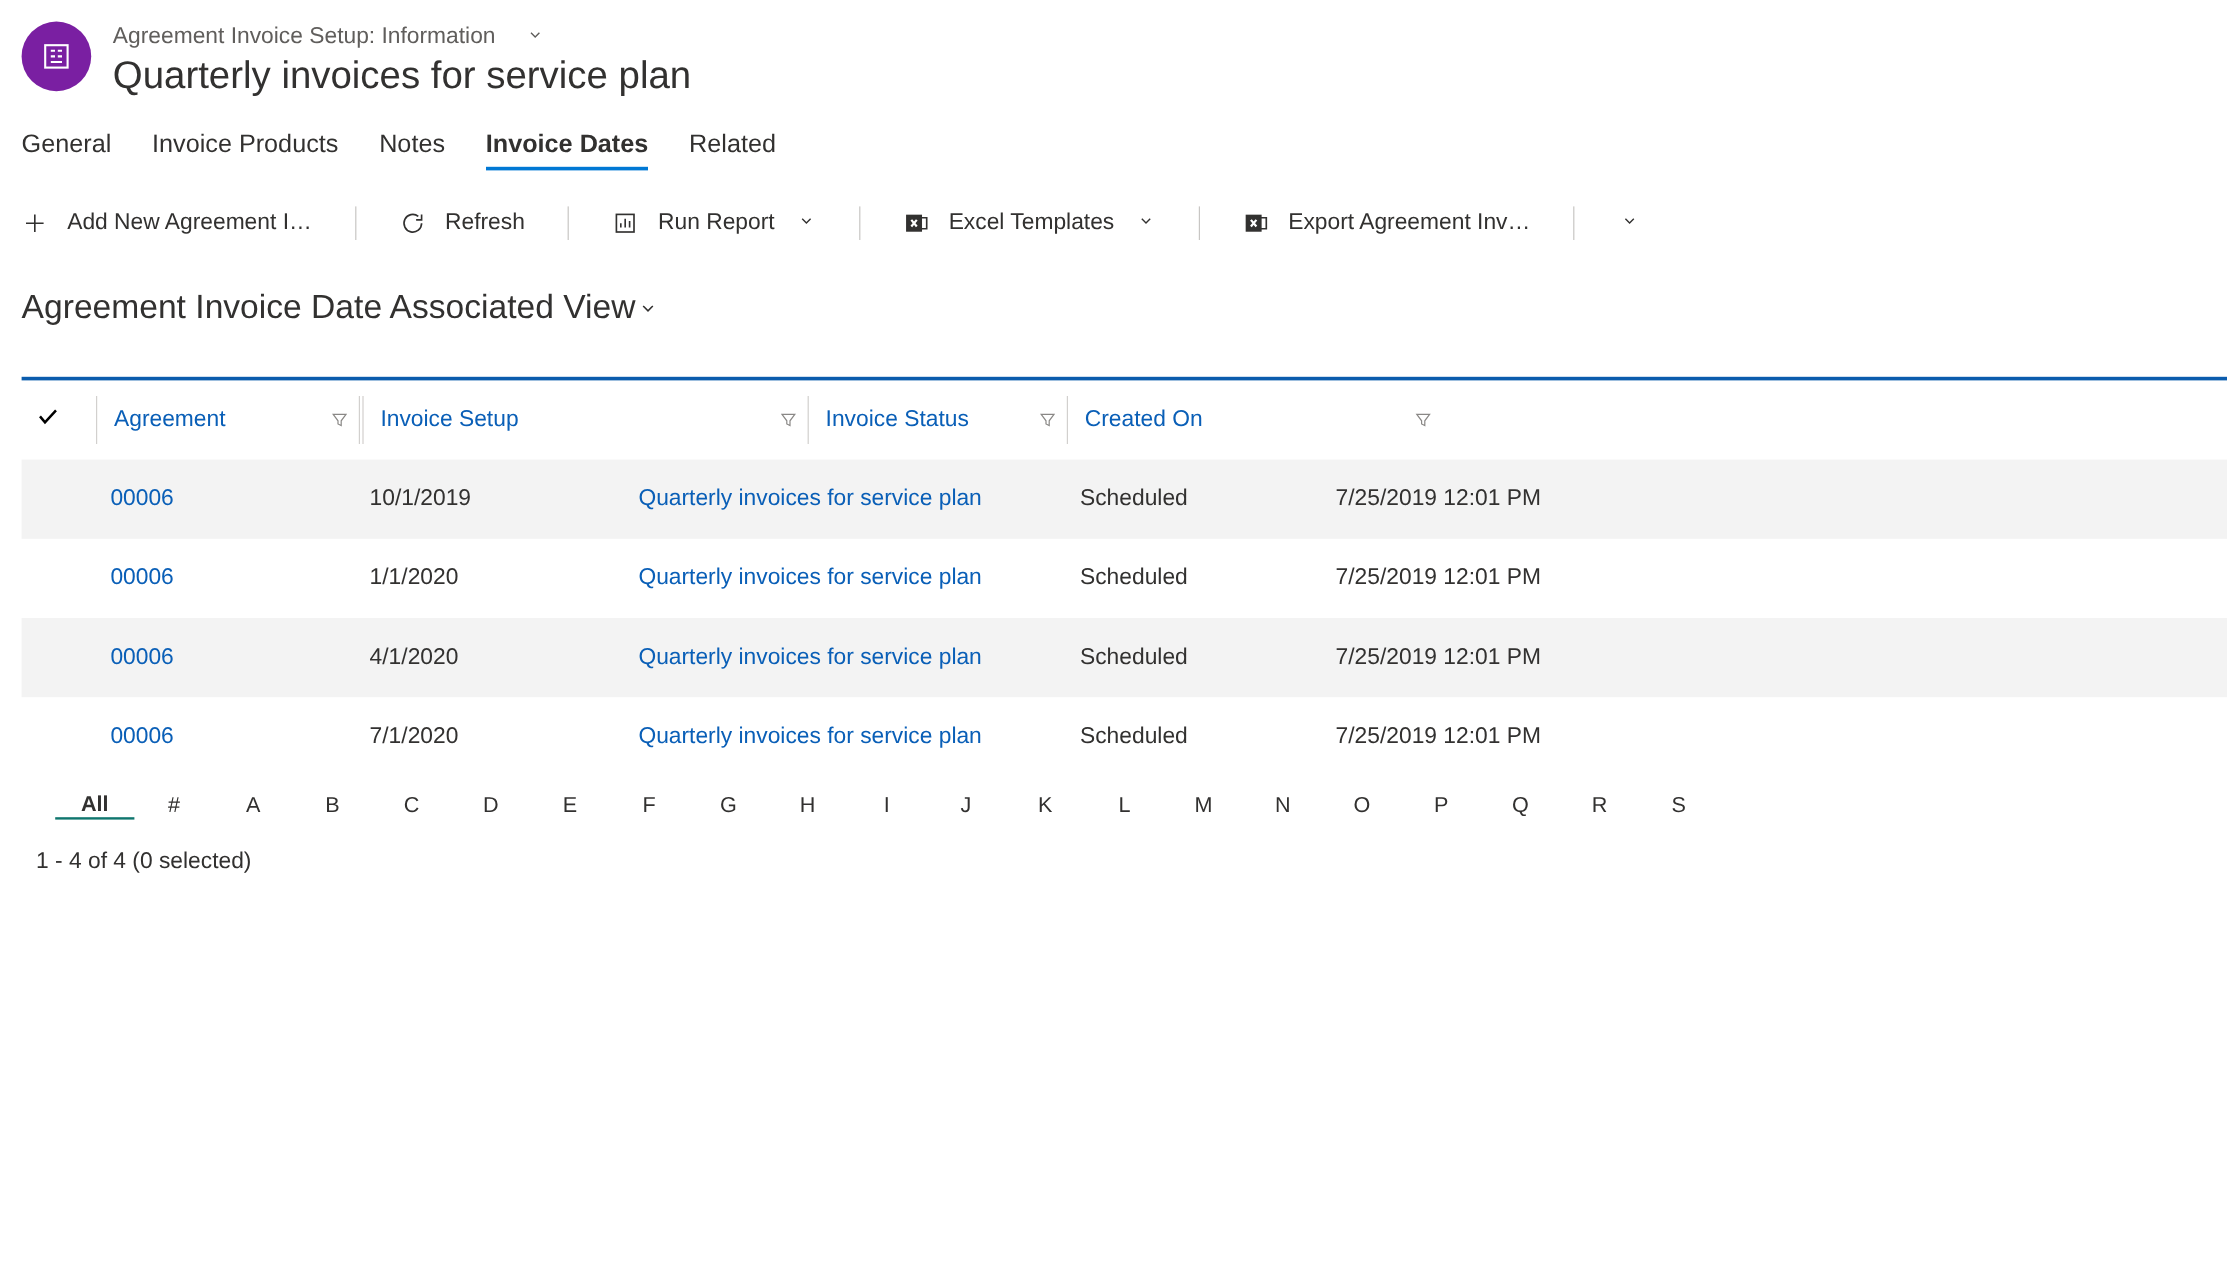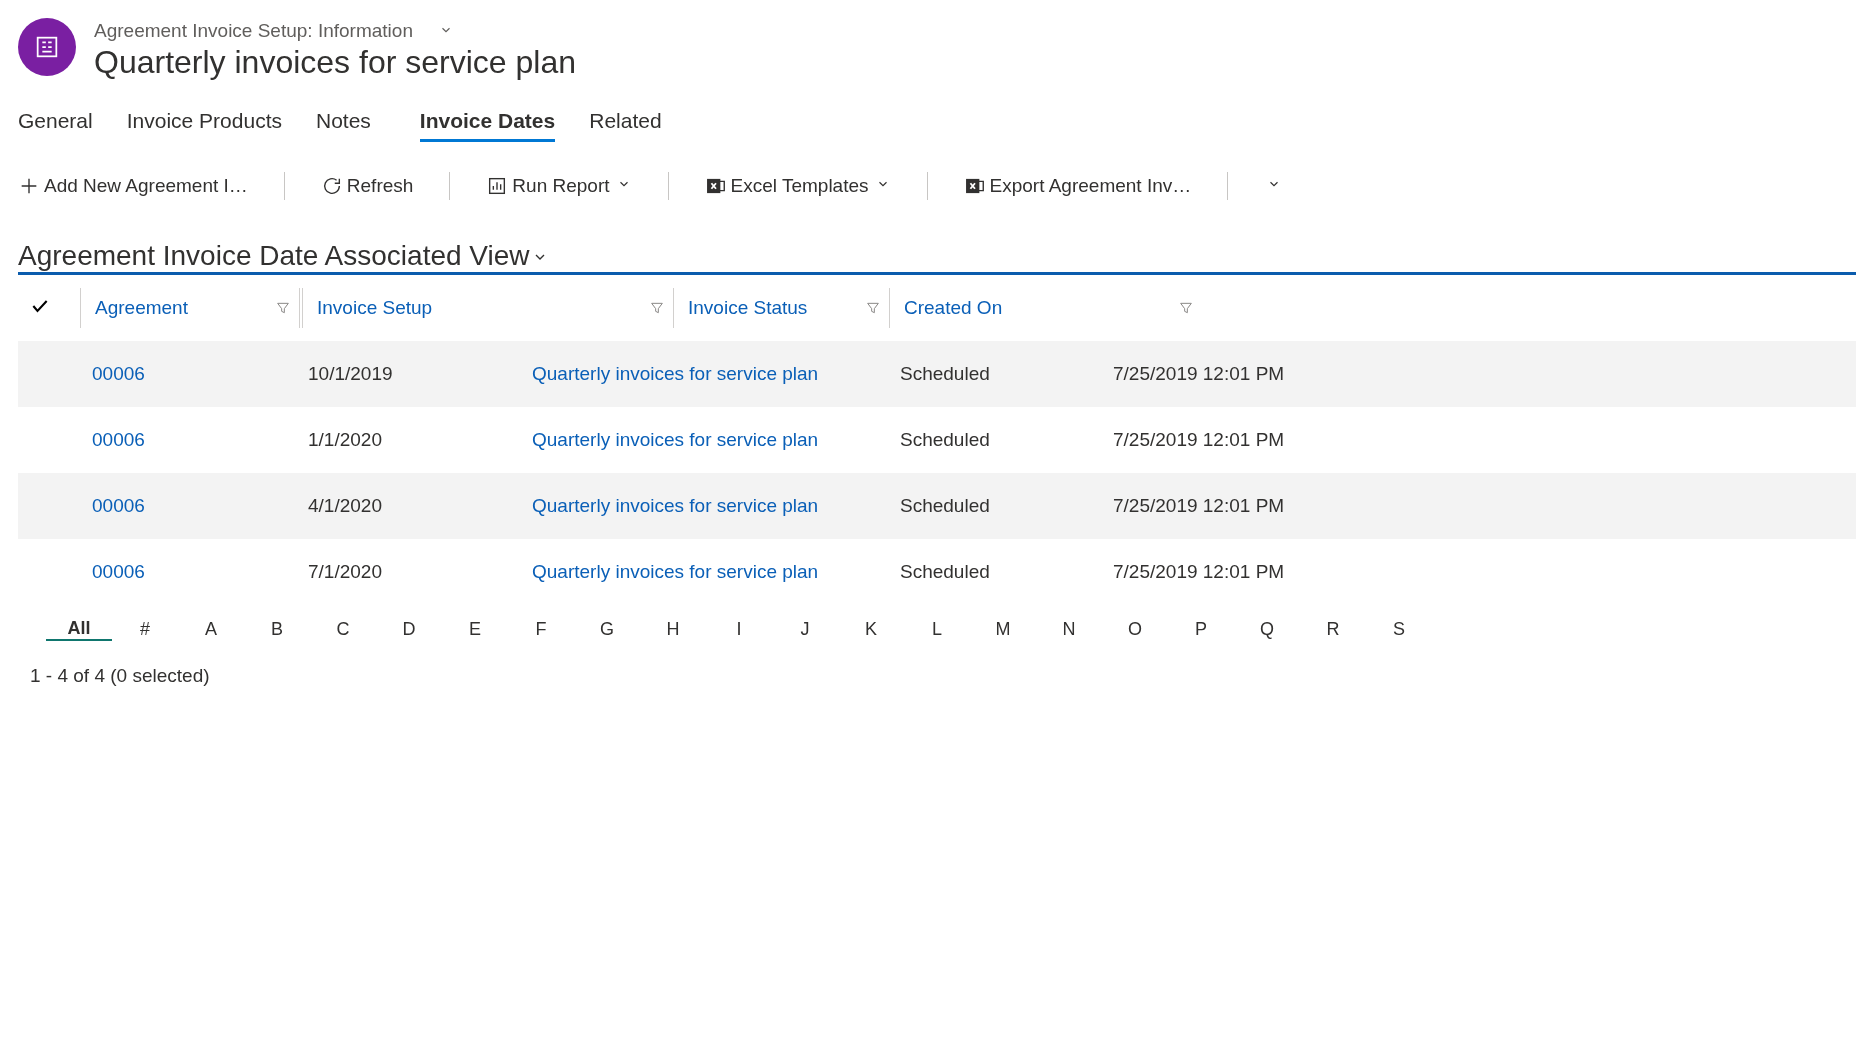--- a/index.html
+++ b/index.html
@@ -43,44 +43,44 @@
   }
   .tab {
     font-size: 21px;
     color: #323130;
     padding-bottom: 6px;
     cursor: pointer;
   }
   .tab.active {
     font-weight: 600;
     border-bottom: 3px solid #0078d4;
-    margin-left: 15px;
   }
   .cmdbar {
     display: flex;
     align-items: center;
     gap: 36px;
     margin-bottom: 40px;
     font-size: 19px;
     color: #323130;
   }
   .cmd {
-    display: flex; align-items: center; gap: 4px;
+    display: flex; align-items: center; gap: 16px;
     cursor: pointer;
   }
   .cmd .ico { width: 22px; height: 22px; display: inline-flex; align-items:center; justify-content:center; }
   .cmd .ico svg { width: 22px; height: 22px; }
   .cmd-sep {
     width: 1px; height: 28px; background: #c8c6c4;
   }
   .chev-down { font-size: 16px; color: #323130; margin-left: 2px;}
   .view-title {
     font-size: 28px;
     color: #323130;
     display: flex; align-items: center; 
+    margin-bottom: 42px;
   }
   
   .grid {
     border-top: 3px solid #0b5cad;
   }
   .grid-head, .grid-row {
     display: flex;
     align-items: center;
     height: 66px;
   }

